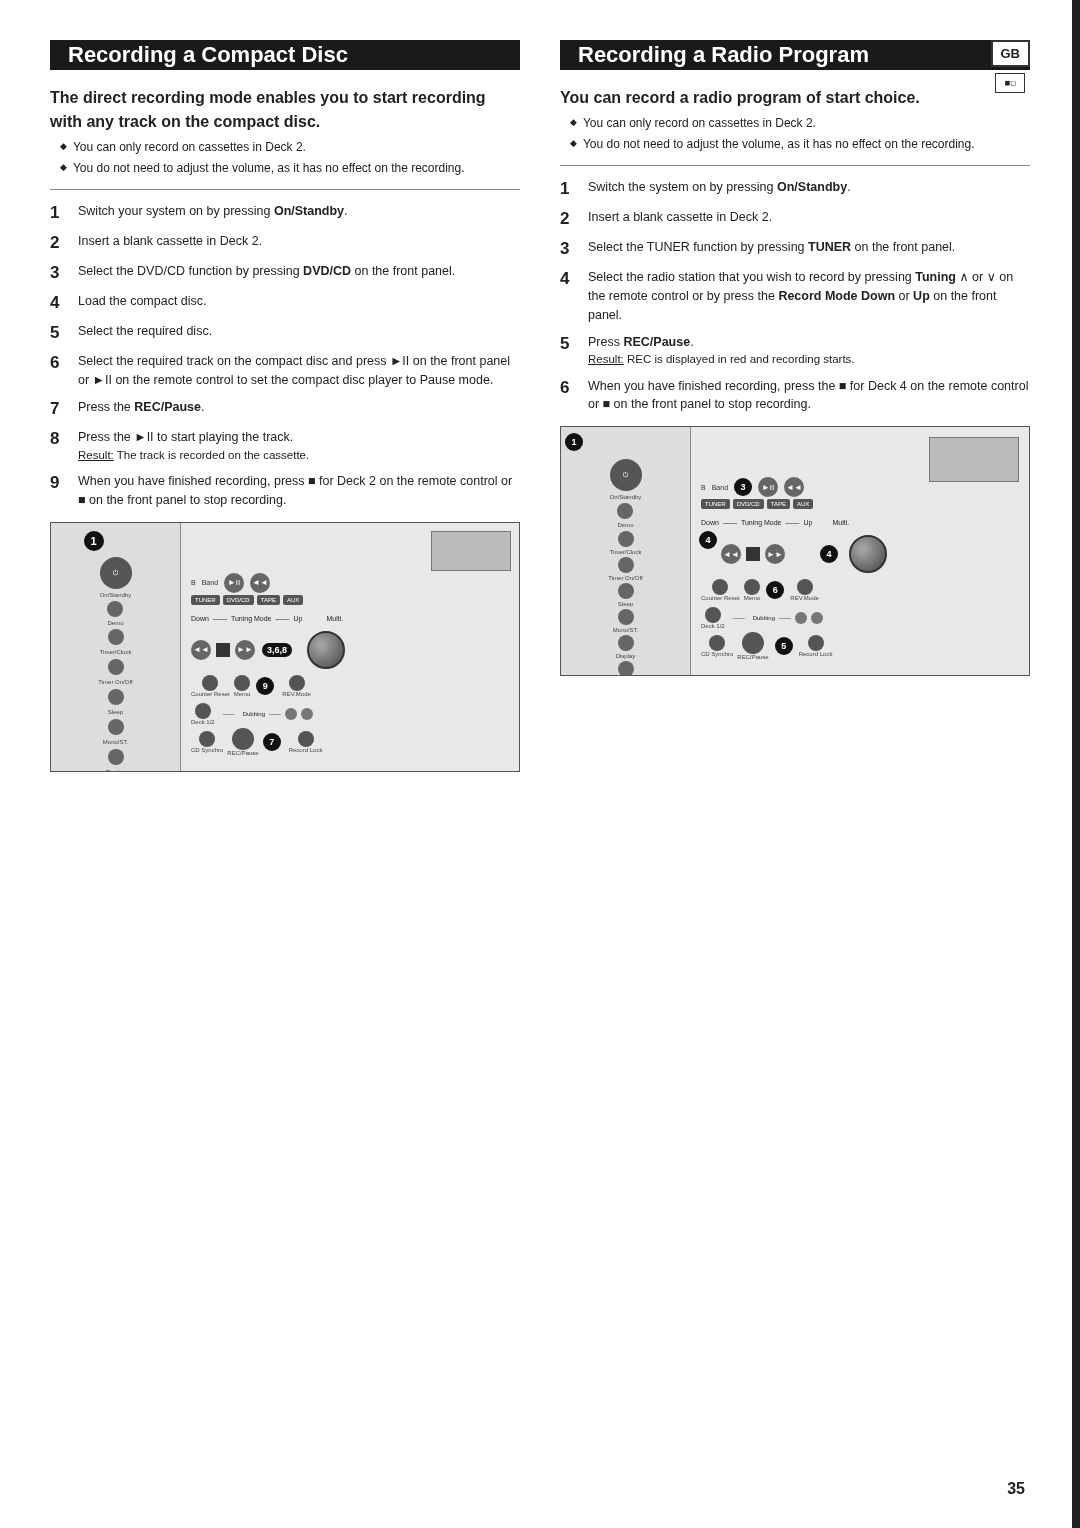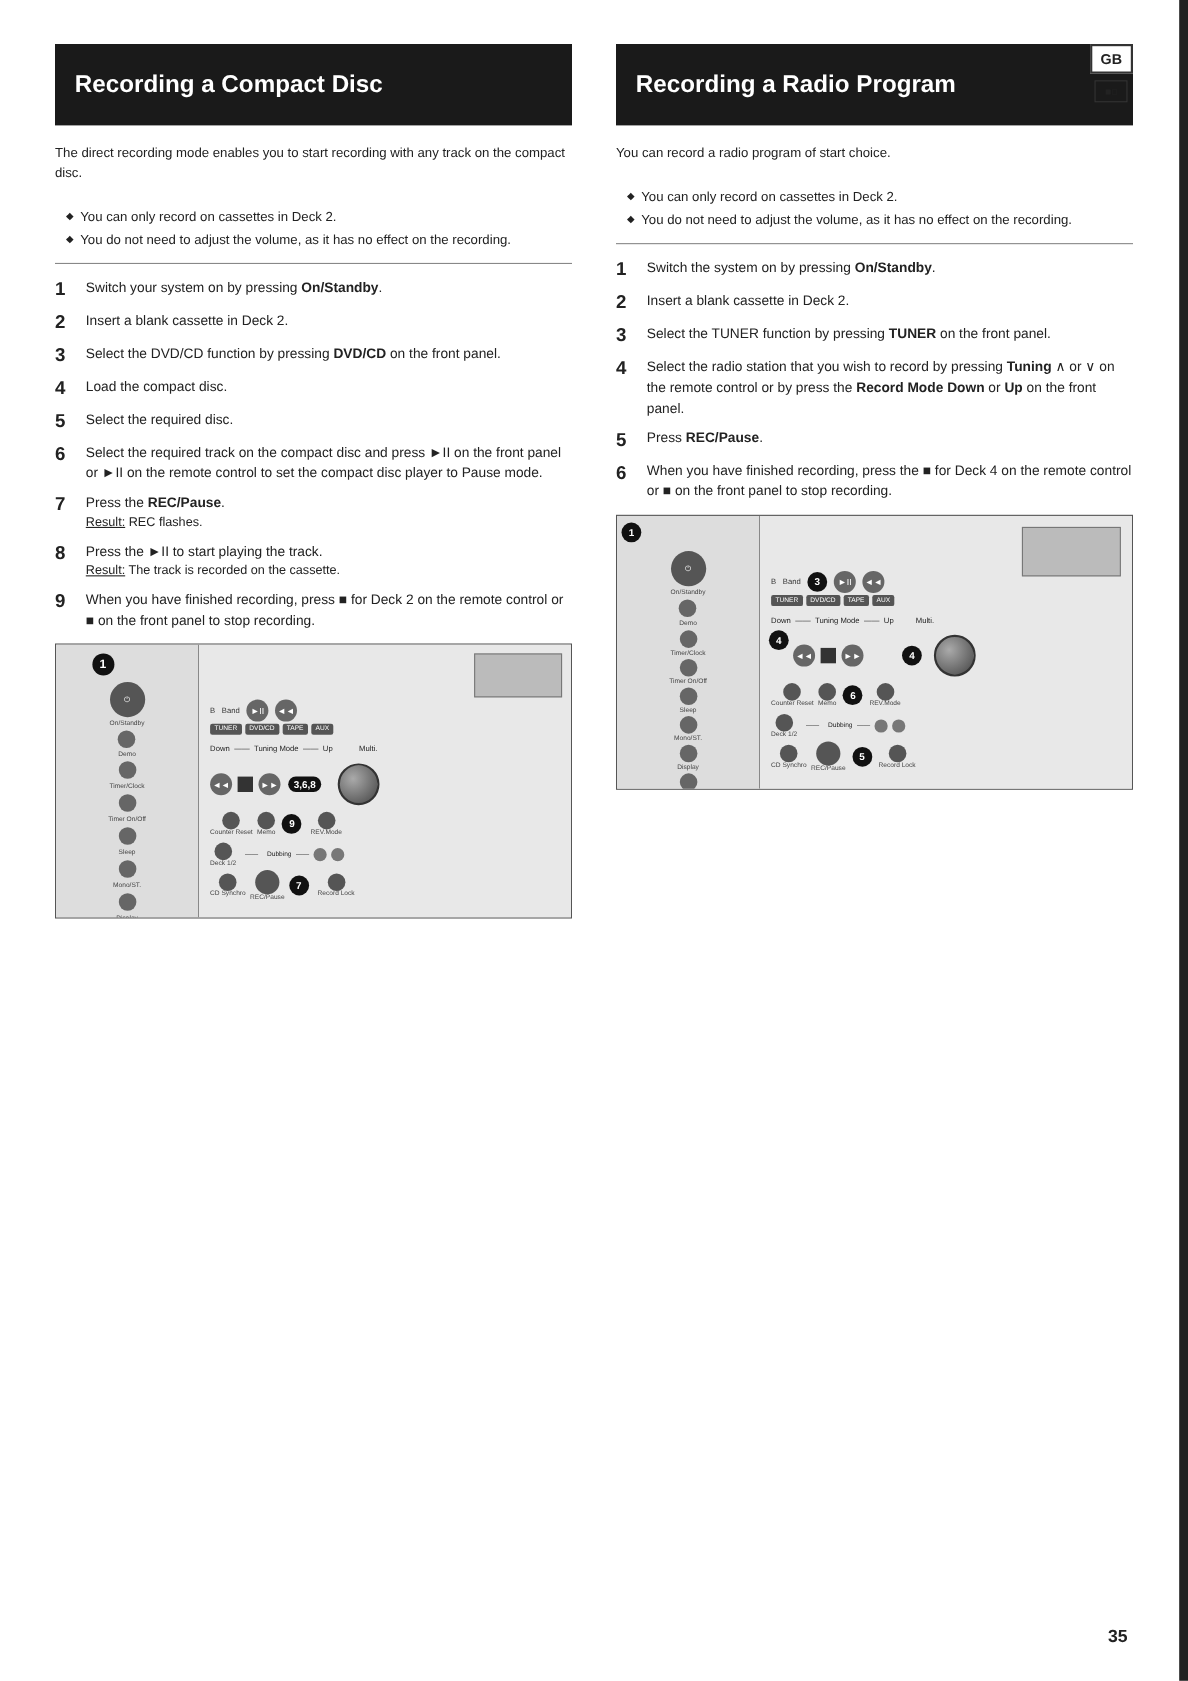--- a/index.html
+++ b/index.html
@@ -51,32 +51,32 @@
     .two-col {
       display: grid;
       grid-template-columns: 1fr 1fr;
       gap: 0 40px;
     }
 
     
     .section-header {
       background: #1a1a1a;
       color: #fff;
-      padding: 24px 18px;
+      padding: 2px 18px;
       font-size: 22px;
       font-weight: bold;
       margin-bottom: 16px;
       display: inline-block;
       width: 100%;
     }
 
     .intro-bold {
-      font-weight: normal;
-      font-size: 12px;
-      margin-bottom: 22px;
+      font-weight: bold;
+      font-size: 16px;
+      margin-bottom: 4px;
       line-height: 1.5;
     }
 
     .bullet-list {
       margin-bottom: 12px;
       padding-left: 0;
     }
     .bullet-item {
       display: flex;
       gap: 6px;
@@ -306,21 +306,20 @@
           <span class="step-text">Select the required disc.</span>
         </li>
         <li class="step-item">
           <span class="step-num">6</span>
           <span class="step-text">Select the required track on the compact disc and press ►II on the front panel or ►II on the remote control to set the compact disc player to Pause mode.</span>
         </li>
         <li class="step-item">
           <span class="step-num">7</span>
           <span class="step-text">
             Press the <strong>REC/Pause</strong>.
-            <span class="step-result"><span class="result-label">Result:</span> REC flashes.</span>
           </span>
         </li>
         <li class="step-item">
           <span class="step-num">8</span>
           <span class="step-text">
             Press the ►II to start playing the track.
             <span class="step-result"><span class="result-label">Result:</span> The track is recorded on the cassette.</span>
           </span>
         </li>
         <li class="step-item">
@@ -481,20 +480,21 @@
           <span class="step-text">Select the TUNER function by pressing <strong>TUNER</strong> on the front panel.</span>
         </li>
         <li class="step-item">
           <span class="step-num">4</span>
           <span class="step-text">Select the radio station that you wish to record by pressing <strong>Tuning</strong> ∧ or ∨ on the remote control or by press the <strong>Record Mode Down</strong> or <strong>Up</strong> on the front panel.</span>
         </li>
         <li class="step-item">
           <span class="step-num">5</span>
           <span class="step-text">
             Press <strong>REC/Pause</strong>.
+            <span class="step-result"><span class="result-label">Result:</span> REC is displayed in red and recording starts.</span>
           </span>
         </li>
         <li class="step-item">
           <span class="step-num">6</span>
           <span class="step-text">When you have finished recording, press the ■ for Deck 4 on the remote control or ■ on the front panel to stop recording.</span>
         </li>
       </ol>
 
       
       <div class="device-diagram device-section">

